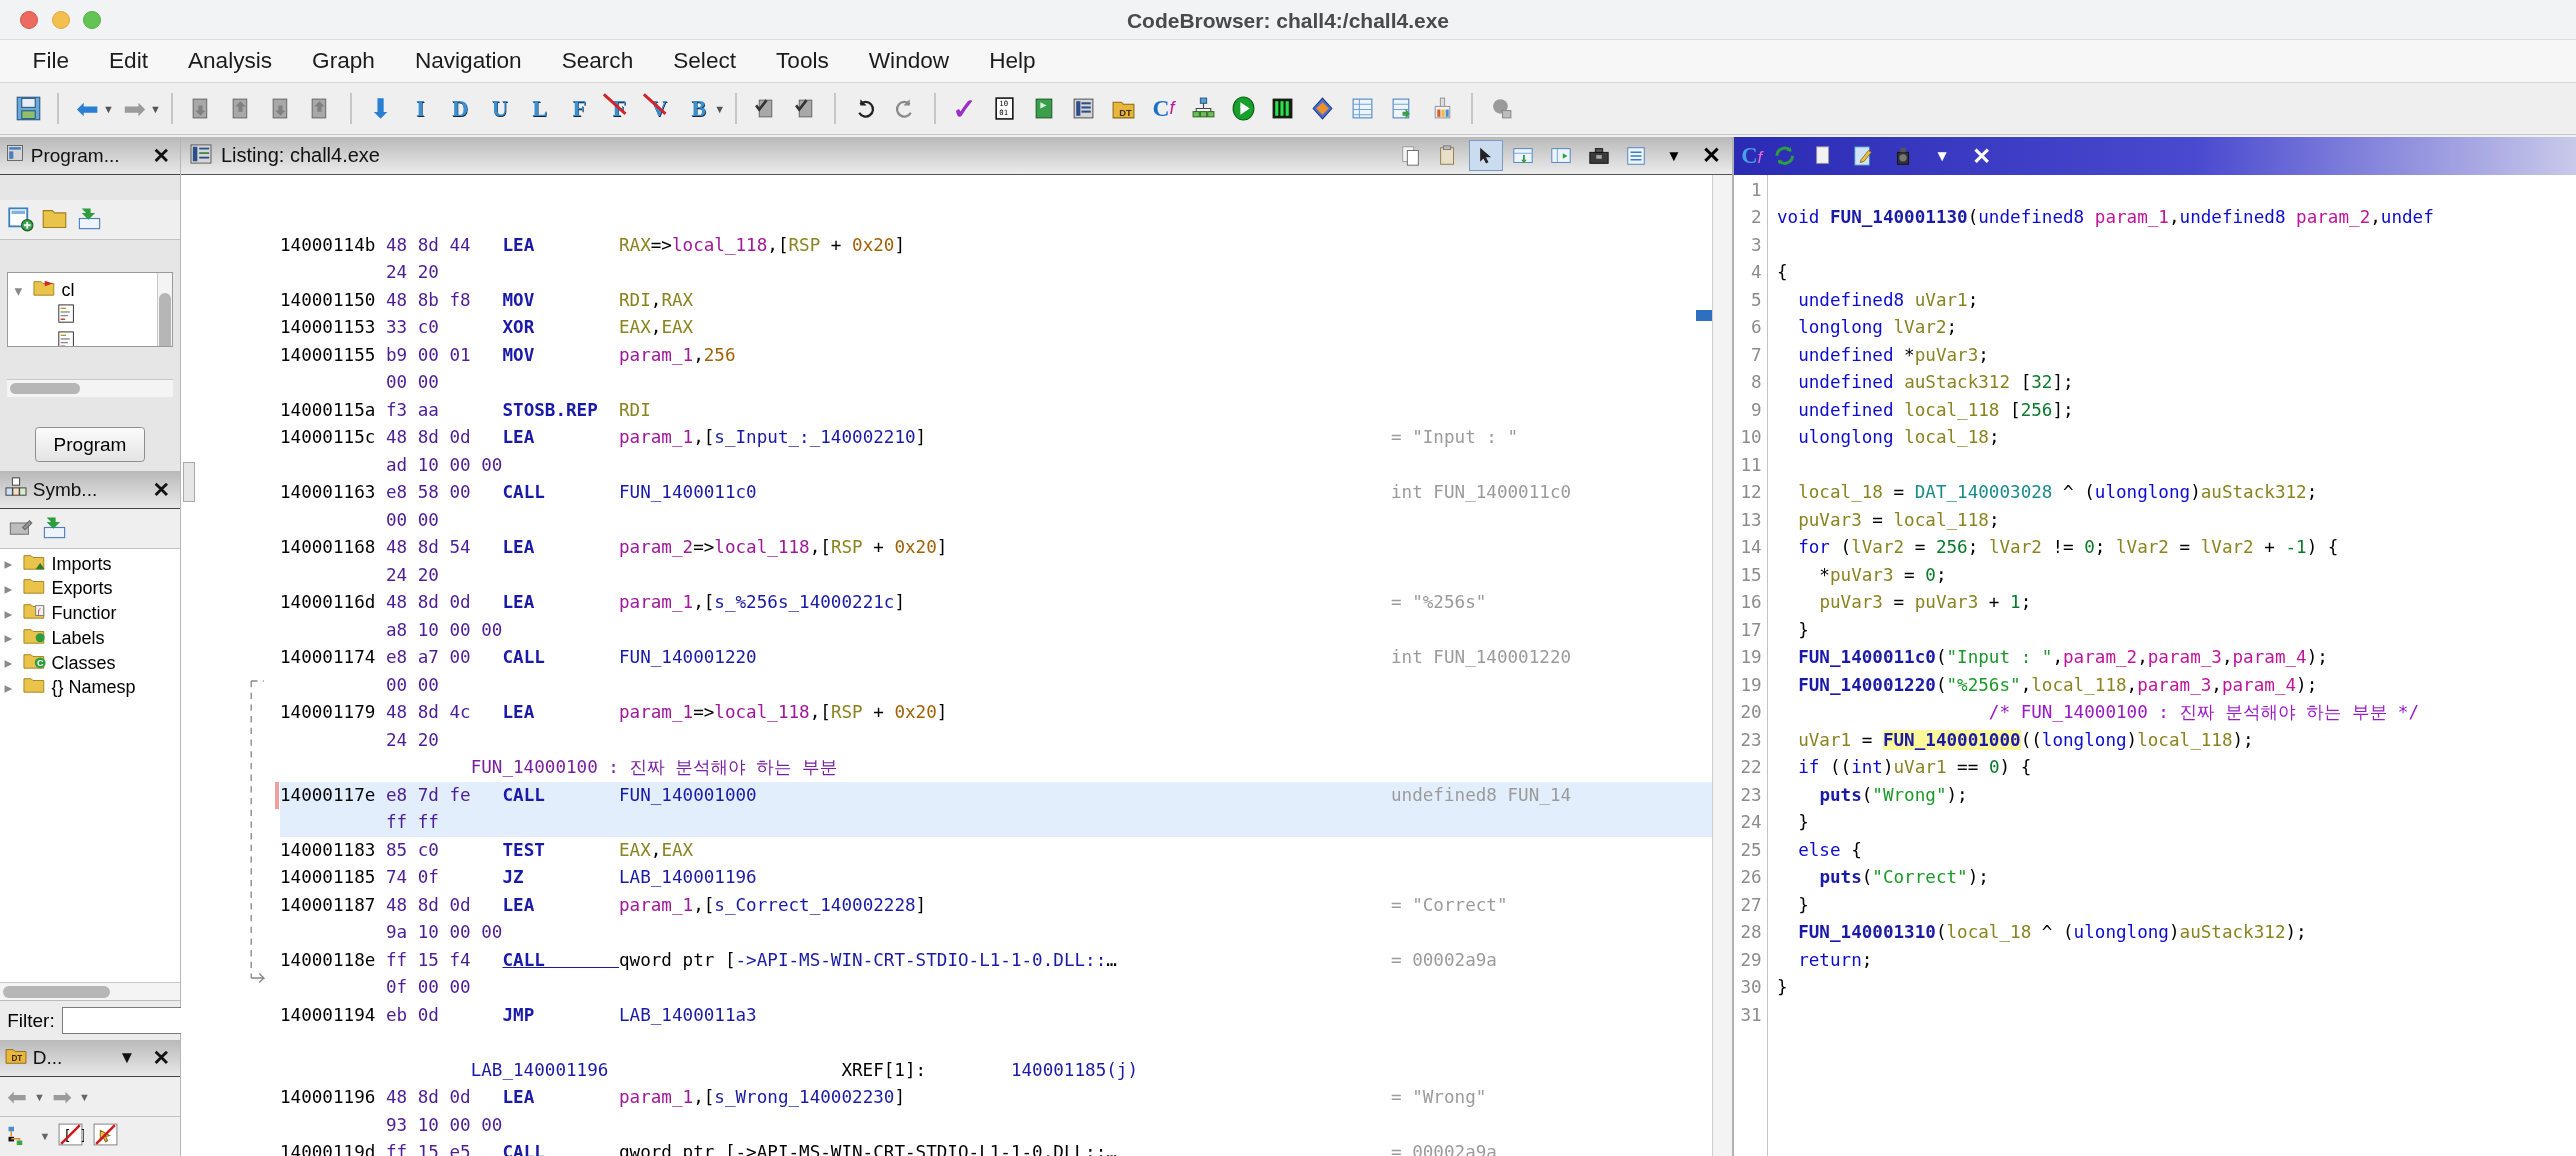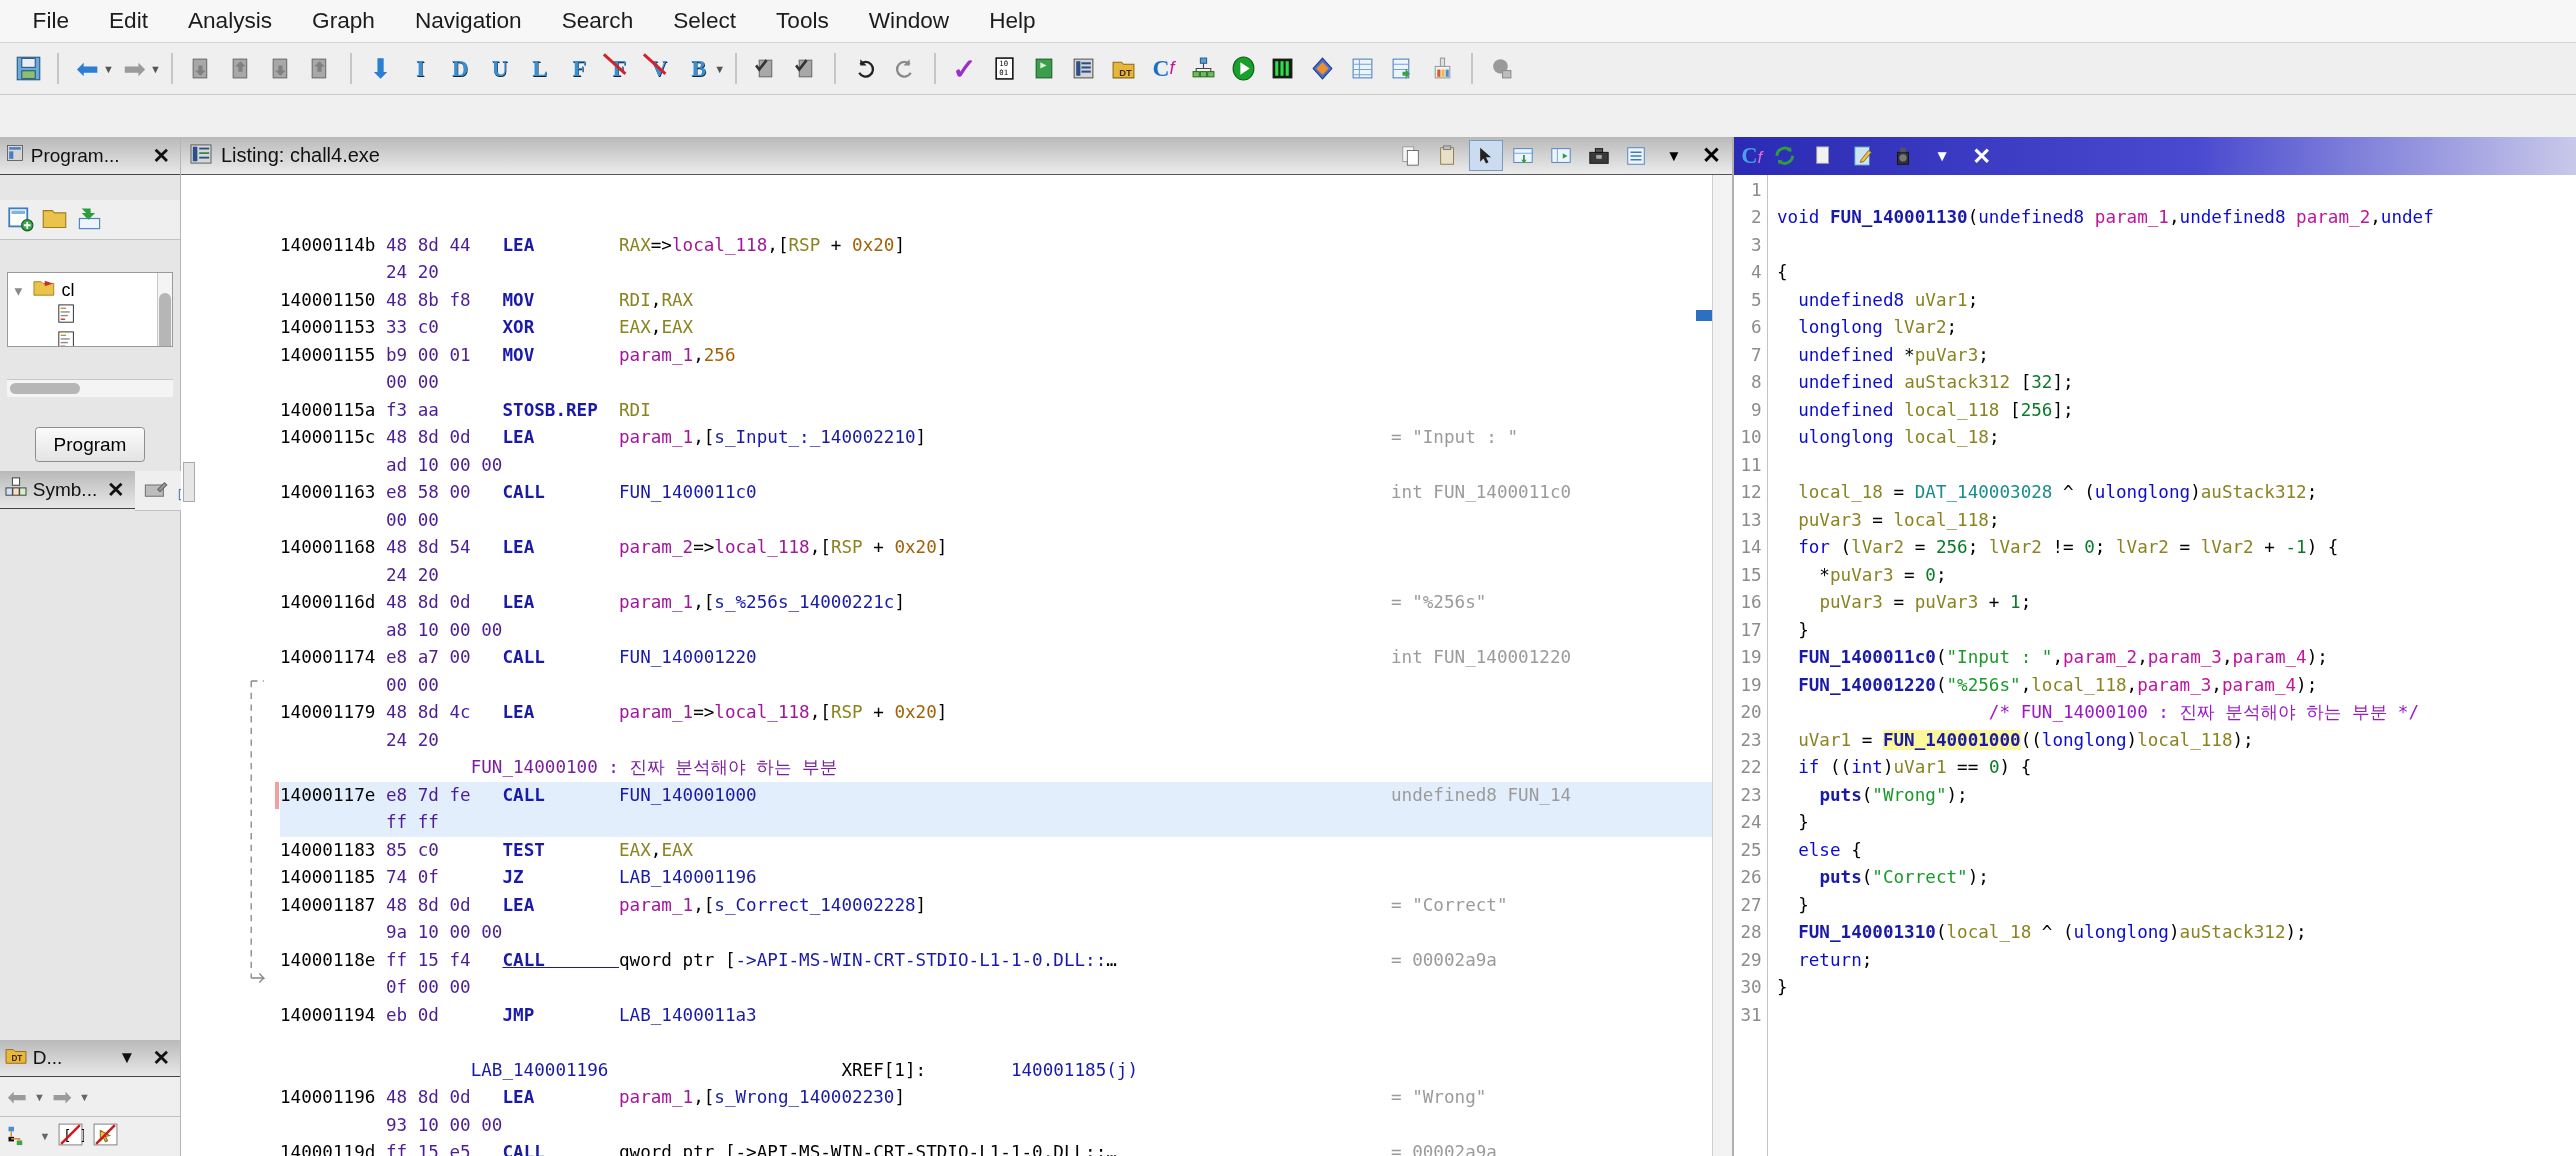--- a/index.html
+++ b/index.html
@@ -122,20 +122,28 @@
 
   
   .splith { position:absolute; left:0; top:425px; width:12.6px; height:40px;
      background:#e6e6e6; border:0.9px solid #aaa; }
 </style>
 </head>
 <body>
 
 <div id="app">
 
+  <div class="titlebar">
+    <div class="traffic">
+      <div class="dot red"></div>
+      <div class="dot yel"></div>
+      <div class="dot grn"></div>
+    </div>
+    <div class="wtitle">CodeBrowser: chall4:/chall4.exe</div>
+  </div>
 
   <div class="menubar">
     <div class="menuitem">File</div>
     <div class="menuitem">Edit</div>
     <div class="menuitem">Analysis</div>
     <div class="menuitem">Graph</div>
     <div class="menuitem">Navigation</div>
     <div class="menuitem">Search</div>
     <div class="menuitem">Select</div>
     <div class="menuitem">Tools</div>
@@ -424,21 +432,21 @@
           </div>
         </div>
         <div class="hscroll" style="margin:0 7.2px;">
           <div class="hthumb" style="width:70px;"></div>
         </div>
         <div class="btnrow">
           <div class="pbtn">Program</div>
         </div>
       </div>
 
-      <div style="display:flex;flex:1;min-height:0;">
+      <div style="display:flex;flex-direction:column;flex:1;min-height:0;">
         <div class="panelhdr">
           <span>
             <svg width="22" height="20" viewBox="0 0 24 22">
                 <rect x="8" y="1" width="8" height="8" fill="#fff" stroke="#333"></rect>
                 <rect x="1" y="12" width="7" height="8" fill="#cfe3f7" stroke="#333"></rect>
                 <rect x="8.5" y="12" width="7" height="8" fill="#f7dfc0" stroke="#333"></rect>
                 <rect x="16" y="12" width="7" height="8" fill="#d3f0c8" stroke="#333"></rect>
               </svg>
           </span>
           <span class="ttl">Symb...</span>

